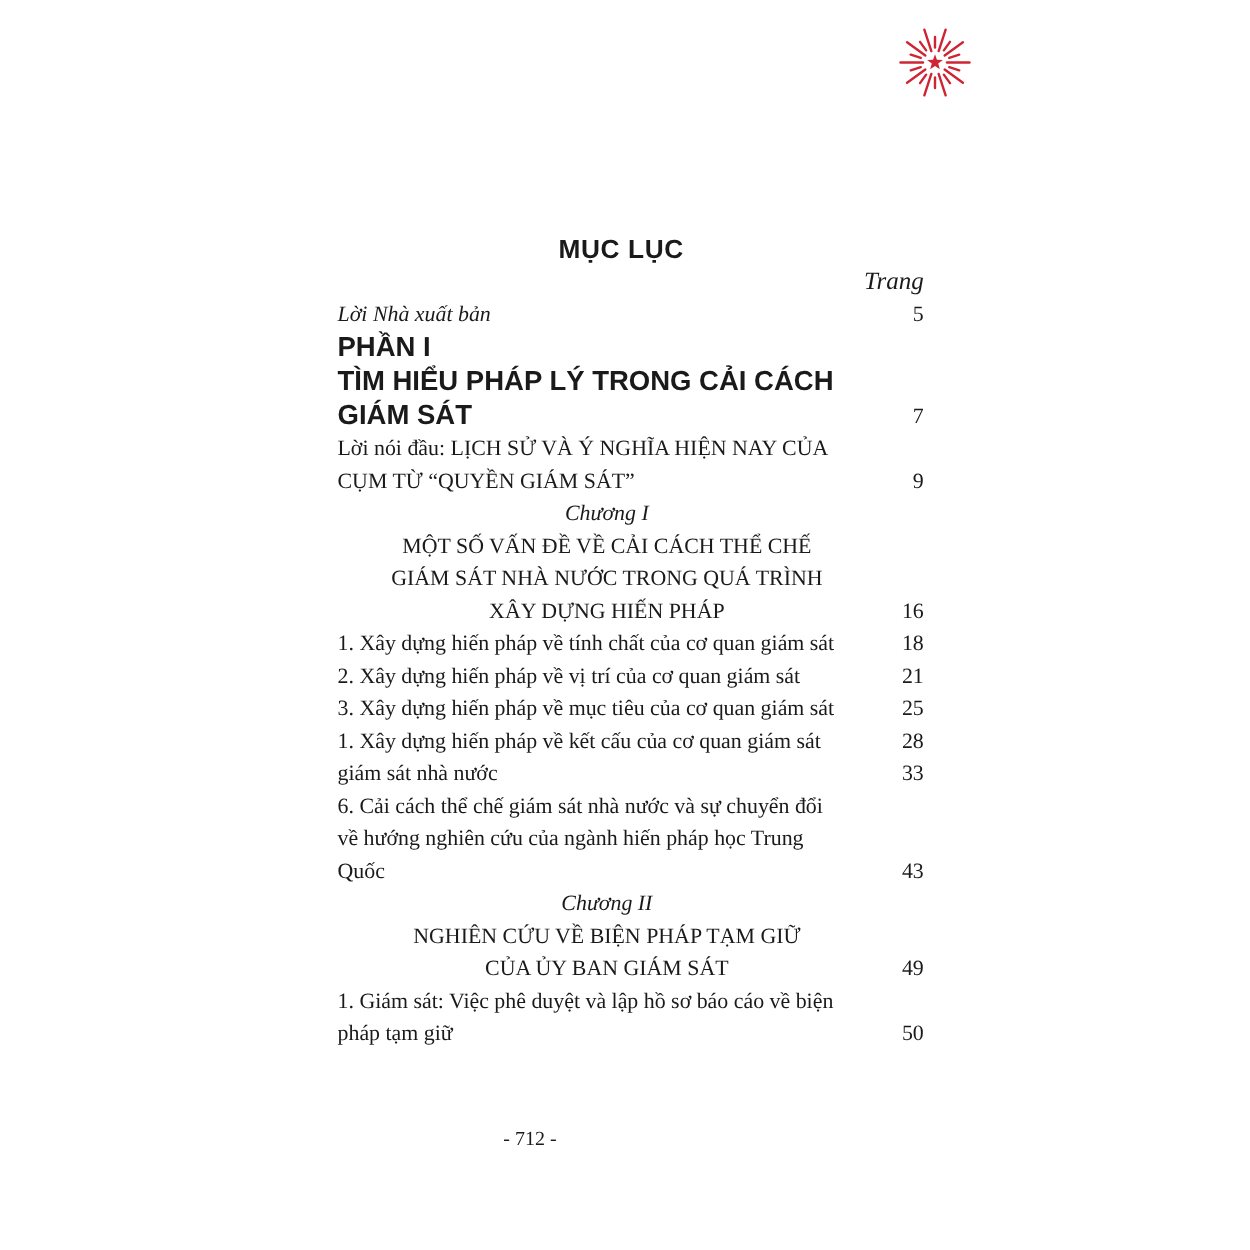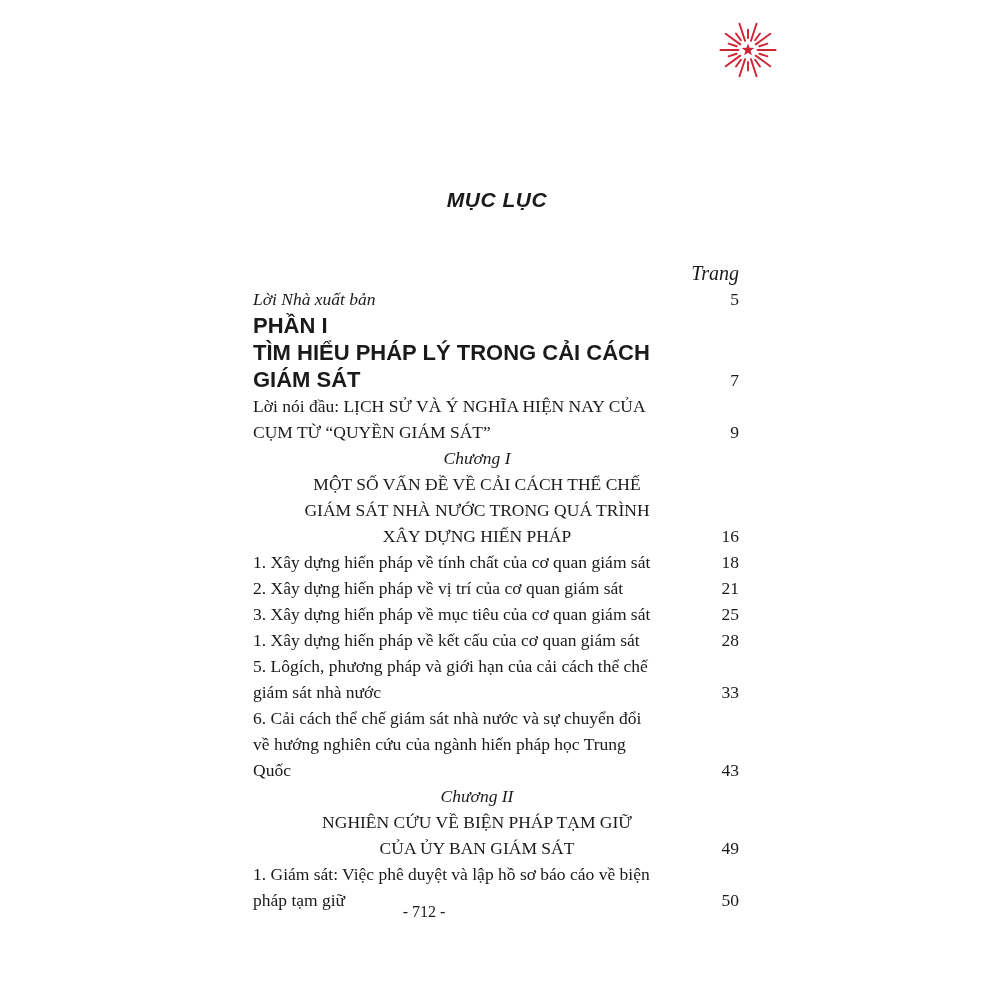--- a/index.html
+++ b/index.html
@@ -28,38 +28,37 @@
     top: 188px;
     left: 253px;
     width: 488px;
   }
   .doc-title {
     text-align: center;
     font-family: "Liberation Sans", "DejaVu Sans", sans-serif;
     font-weight: bold;
     font-size: 21px;
     letter-spacing: 0.5px;
-    margin-bottom: 48px;
-    font-style: italic;
   }
   .trang-row {
     text-align: right;
     font-style: italic;
     font-size: 20px;
     line-height: 26px;
     padding-right: 2px;
   }
   .toc-row {
     display: flex;
     align-items: flex-end;
   }
   .toc-text {
     flex: 1 1 auto;
     font-size: 17.5px;
     line-height: 26px;
+    margin-left: 17px;
   }
   .toc-page {
     flex: 0 0 38px;
     text-align: right;
     font-size: 17.5px;
     line-height: 26px;
     padding-right: 2px;
   }
   .style-left .toc-text { text-align: left; }
   .style-italic-left .toc-text { text-align: left; font-style: italic; }
@@ -173,21 +172,20 @@
           <div class="toc-page">25</div>
         </div>
         <div class="toc-row style-left">
           <div class="toc-text">
             <div class="toc-line">1. Xây dựng hiến pháp về kết cấu của cơ quan giám sát</div>
           </div>
           <div class="toc-page">28</div>
         </div>
         <div class="toc-row style-left">
           <div class="toc-text">
-            <div class="toc-line">5. Lôgích, phương pháp và giới hạn của cải cách thể chế</div>
             <div class="toc-line">giám sát nhà nước</div>
           </div>
           <div class="toc-page">33</div>
         </div>
         <div class="toc-row style-left">
           <div class="toc-text">
             <div class="toc-line">6. Cải cách thể chế giám sát nhà nước và sự chuyển đổi</div>
             <div class="toc-line">về hướng nghiên cứu của ngành hiến pháp học Trung</div>
             <div class="toc-line">Quốc</div>
           </div>

